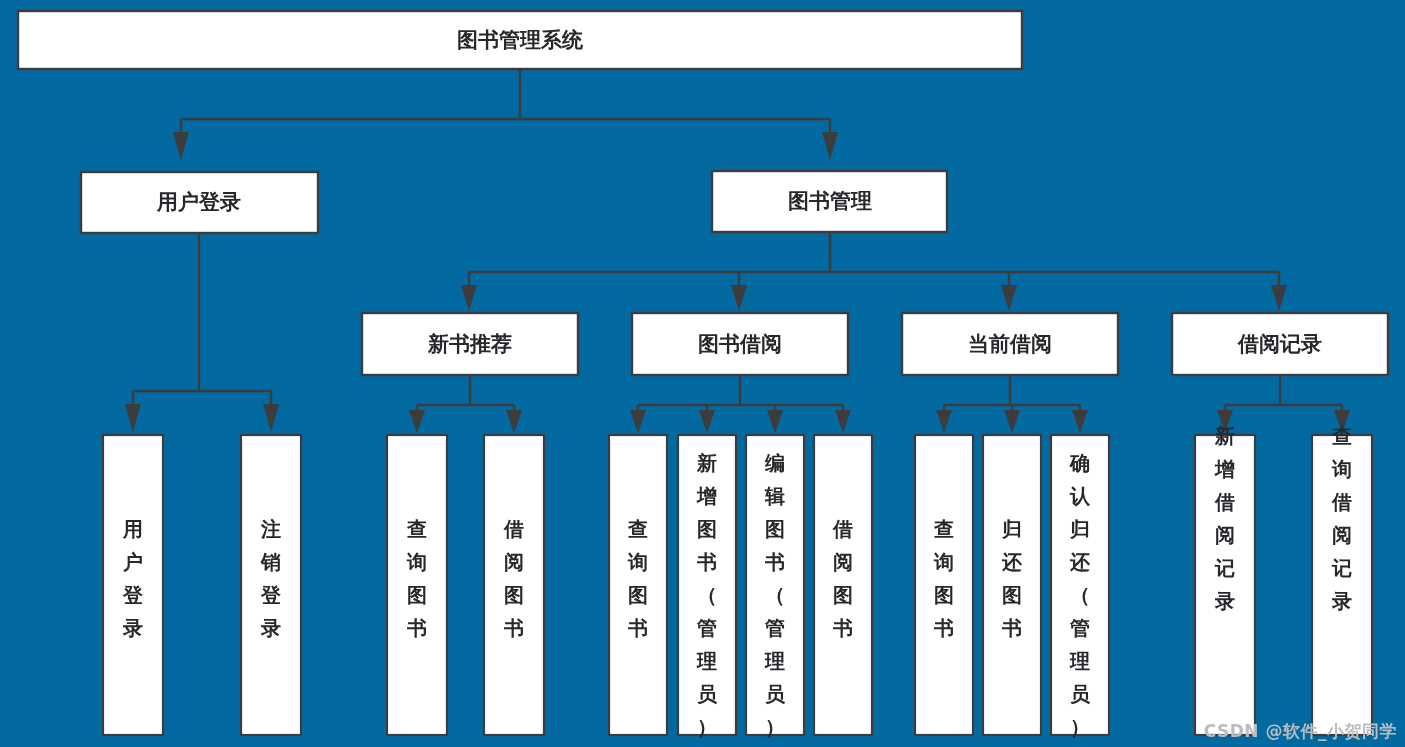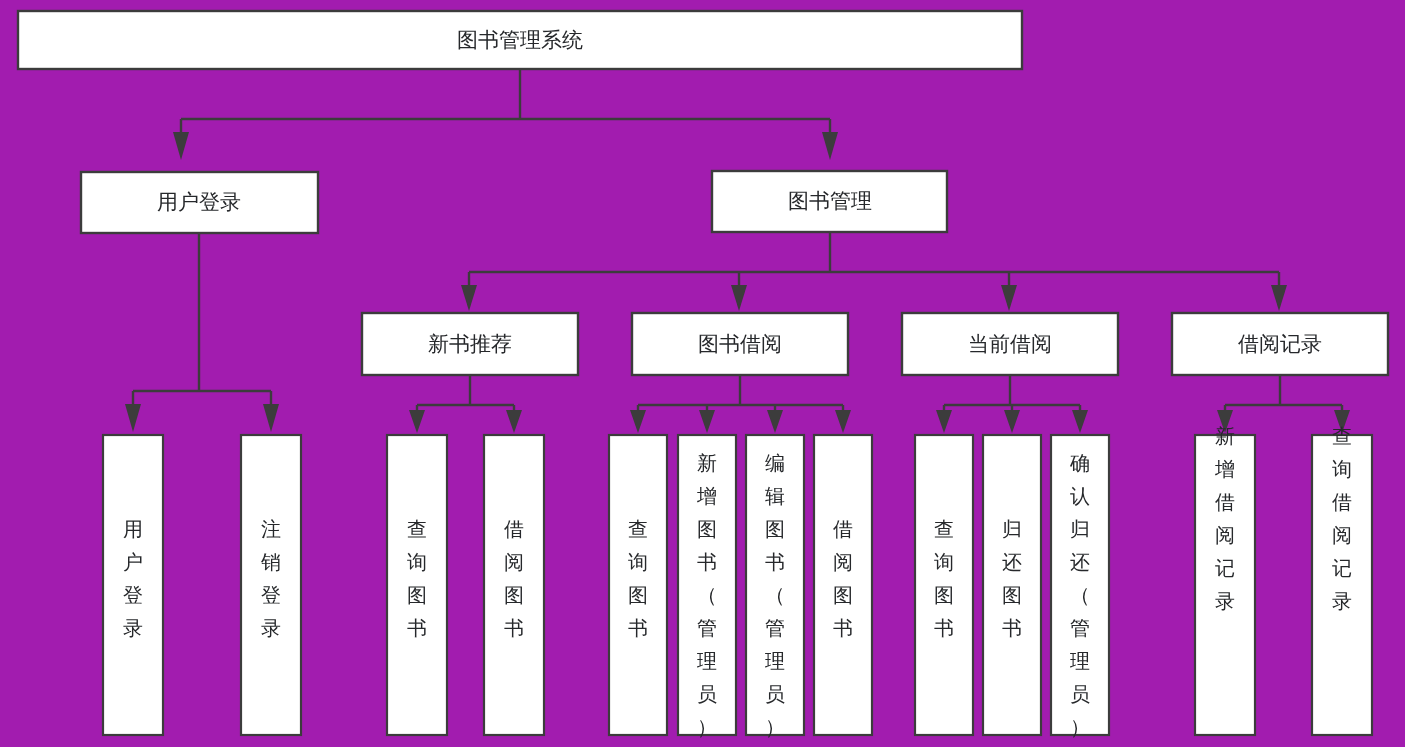--- a/index.html
+++ b/index.html
@@ -8,22 +8,23 @@
     padding: 0;
     background: #ffffff;
   }
   body {
     font-family: "DejaVu Sans", "Liberation Sans", sans-serif;
   }
   #diagram-root {
     position: relative;
     width: 1405px;
     height: 747px;
-    background: #a21caf;
+    background: #0369a1;
     overflow: hidden;
+    font-weight: bold;
   }
   svg#flow-svg {
     position: absolute;
     left: 0;
     top: 0;
     width: 1405px;
     height: 747px;
     display: block;
   }
   .node-box {
@@ -246,14 +247,15 @@
       <text class="leaf-label" x="1225" y="525"><tspan x="1225" y="442.5">新</tspan><tspan x="1225" y="475.5">增</tspan><tspan x="1225" y="508.5">借</tspan><tspan x="1225" y="541.5">阅</tspan><tspan x="1225" y="574.5">记</tspan><tspan x="1225" y="607.5">录</tspan></text>
     </g>
 
     <g>
       <rect class="node-box-thin" x="1312" y="435" width="60" height="300"></rect>
       <text class="leaf-label" x="1342" y="525"><tspan x="1342" y="442.5">查</tspan><tspan x="1342" y="475.5">询</tspan><tspan x="1342" y="508.5">借</tspan><tspan x="1342" y="541.5">阅</tspan><tspan x="1342" y="574.5">记</tspan><tspan x="1342" y="607.5">录</tspan></text>
     </g>
 
   </svg>
 
+  <div class="watermark">CSDN @软件_小贺同学</div>
 
 </div>
 
 </body></html>

